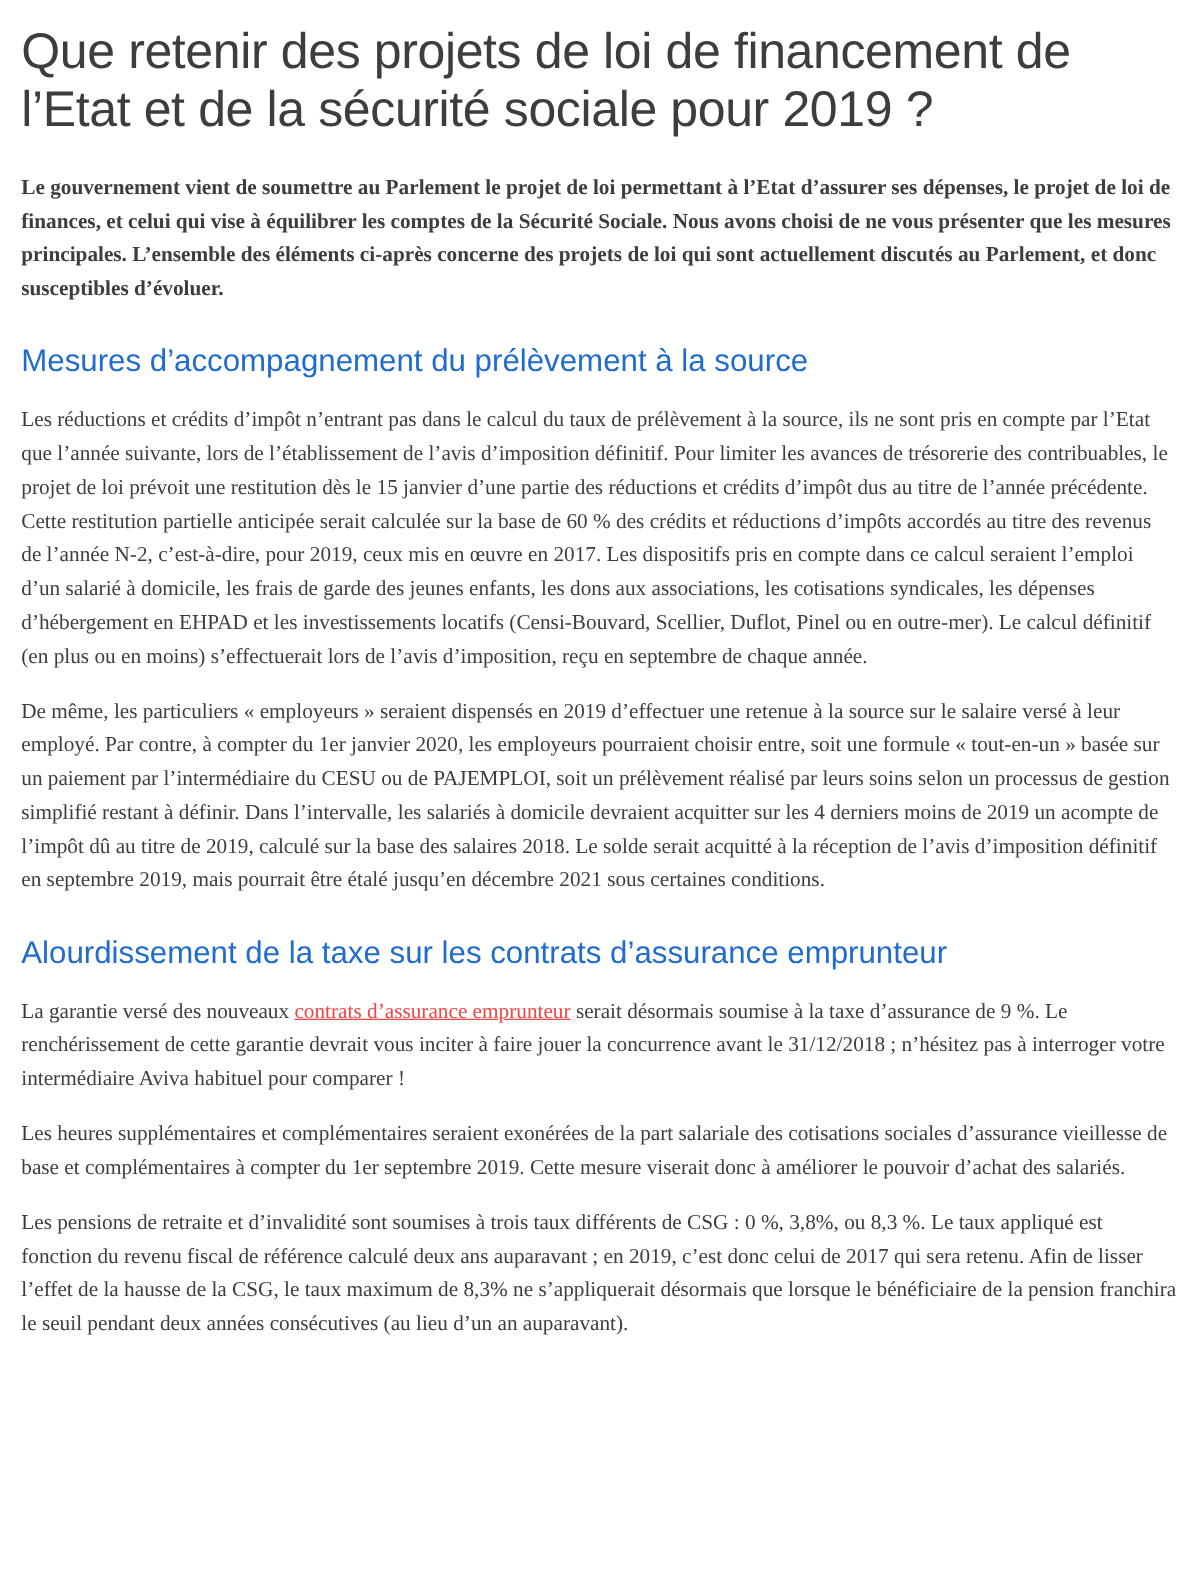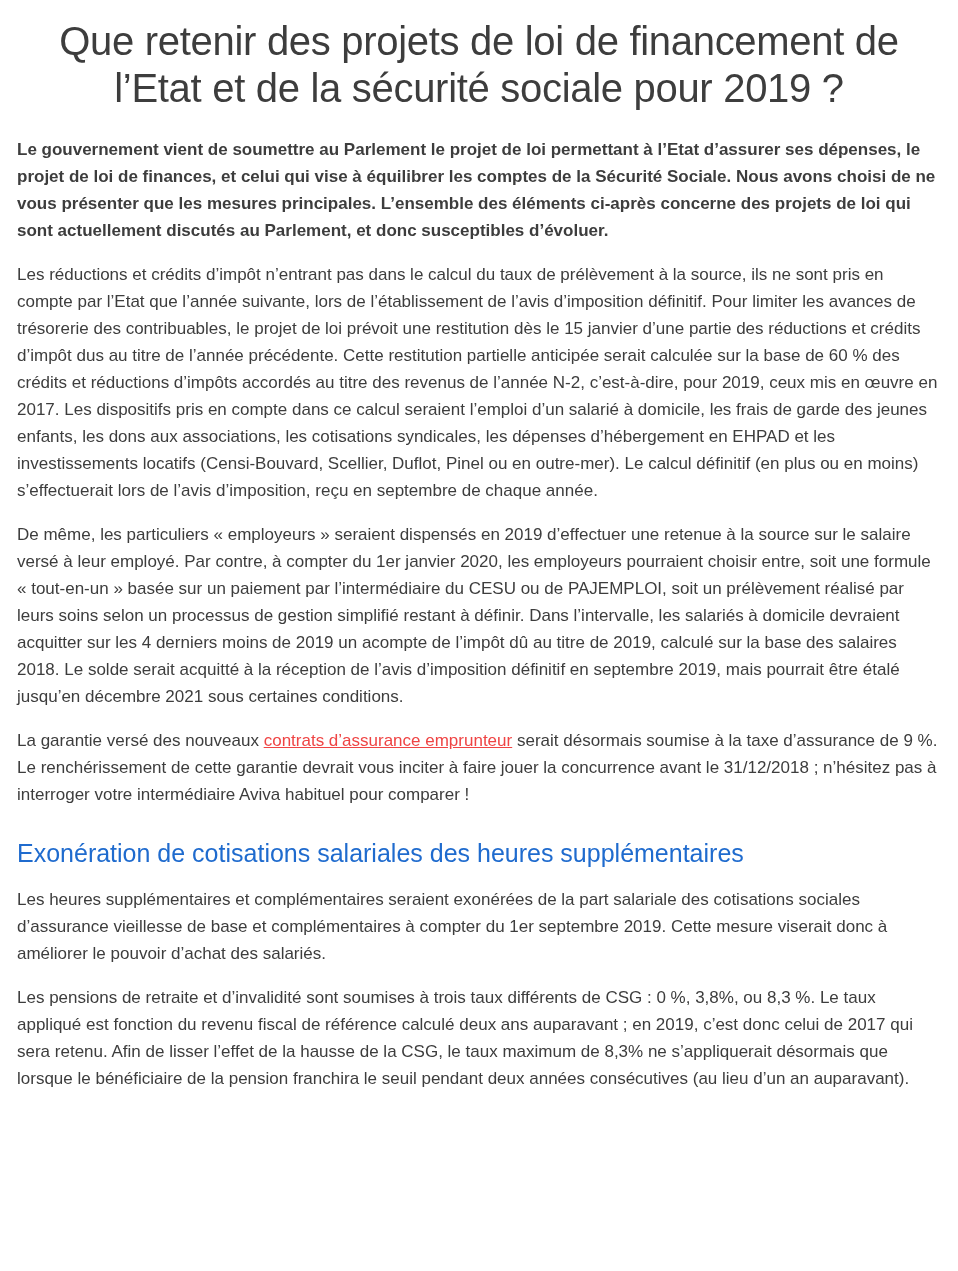--- a/index.html
+++ b/index.html
@@ -18,27 +18,27 @@
     padding: 8px 17px 30px 17px;
     background: #ffffff;
   }
   h1.article-title {
     font-size: 40px;
     font-weight: 400;
     line-height: 1.18;
     letter-spacing: -0.3px;
     color: #3d3d3d;
     margin: 10px 0 24px 0;
-    text-align: center;
   }
   p {
     font-size: 17px;
     line-height: 27px;
     margin: 0 0 17px 0;
     color: #3d3d3d;
+    font-family: Liberation Serif, serif;
   }
   p.intro {
     font-weight: 700;
   }
   h2.section-heading {
     font-size: 25px;
     font-weight: 400;
     color: #1f6bce;
     margin: 30px 0 18px 0;
     line-height: 1.2;
@@ -52,30 +52,31 @@
 </head>
 <body>
 
 <div class="page">
 
   <h1 class="article-title">Que retenir des projets de loi de financement de l’Etat et de la sécurité sociale pour 2019 ?</h1>
 
   <p class="intro">Le gouvernement vient de soumettre au Parlement le projet de loi permettant à l’Etat d’assurer ses dépenses, le projet de loi de finances, et celui qui vise à équilibrer les comptes de la Sécurité Sociale. Nous avons choisi de ne vous présenter que les mesures principales. L’ensemble des éléments ci-après concerne des projets de loi qui sont actuellement discutés au Parlement, et donc susceptibles d’évoluer.</p>
 
   <section>
+    <h2 class="section-heading">Mesures d’accompagnement du prélèvement à la source</h2>
     <p>Les réductions et crédits d’impôt n’entrant pas dans le calcul du taux de prélèvement à la source, ils ne sont pris en compte par l’Etat que l’année suivante, lors de l’établissement de l’avis d’imposition définitif. Pour limiter les avances de trésorerie des contribuables, le projet de loi prévoit une restitution dès le 15 janvier d’une partie des réductions et crédits d’impôt dus au titre de l’année précédente. Cette restitution partielle anticipée serait calculée sur la base de 60 % des crédits et réductions d’impôts accordés au titre des revenus de l’année N-2, c’est-à-dire, pour 2019, ceux mis en œuvre en 2017. Les dispositifs pris en compte dans ce calcul seraient l’emploi d’un salarié à domicile, les frais de garde des jeunes enfants, les dons aux associations, les cotisations syndicales, les dépenses d’hébergement en EHPAD et les investissements locatifs (Censi-Bouvard, Scellier, Duflot, Pinel ou en outre-mer). Le calcul définitif (en plus ou en moins) s’effectuerait lors de l’avis d’imposition, reçu en septembre de chaque année.</p>
     <p>De même, les particuliers « employeurs » seraient dispensés en 2019 d’effectuer une retenue à la source sur le salaire versé à leur employé. Par contre, à compter du 1er janvier 2020, les employeurs pourraient choisir entre, soit une formule « tout-en-un » basée sur un paiement par l’intermédiaire du CESU ou de PAJEMPLOI, soit un prélèvement réalisé par leurs soins selon un processus de gestion simplifié restant à définir. Dans l’intervalle, les salariés à domicile devraient acquitter sur les 4 derniers moins de 2019 un acompte de l’impôt dû au titre de 2019, calculé sur la base des salaires 2018. Le solde serait acquitté à la réception de l’avis d’imposition définitif en septembre 2019, mais pourrait être étalé jusqu’en décembre 2021 sous certaines conditions.</p>
   </section>
 
   <section>
+    <h2 class="section-heading">Alourdissement de la taxe sur les contrats d’assurance emprunteur</h2>
     <p><span>La garantie versé des nouveaux </span><a class="inline-link" href="#">contrats d’assurance emprunteur</a><span> serait désormais soumise à la taxe d’assurance de 9 %. Le renchérissement de cette garantie devrait vous inciter à faire jouer la concurrence avant le 31/12/2018 ; n’hésitez pas à interroger votre intermédiaire Aviva habituel pour comparer !</span></p>
   </section>
 
   <section>
-    <h2 class="section-heading">Exonération de cotisations salariales des heures supplémentaires</h2>
     <p>Les heures supplémentaires et complémentaires seraient exonérées de la part salariale des cotisations sociales d’assurance vieillesse de base et complémentaires à compter du 1er septembre 2019. Cette mesure viserait donc à améliorer le pouvoir d’achat des salariés.</p>
   </section>
 
   <section>
     <p>Les pensions de retraite et d’invalidité sont soumises à trois taux différents de CSG : 0 %, 3,8%, ou 8,3 %. Le taux appliqué est fonction du revenu fiscal de référence calculé deux ans auparavant ; en 2019, c’est donc celui de 2017 qui sera retenu. Afin de lisser l’effet de la hausse de la CSG, le taux maximum de 8,3% ne s’appliquerait désormais que lorsque le bénéficiaire de la pension franchira le seuil pendant deux années consécutives (au lieu d’un an auparavant).</p>
   </section>
 
 </div>
 
 </body></html>

